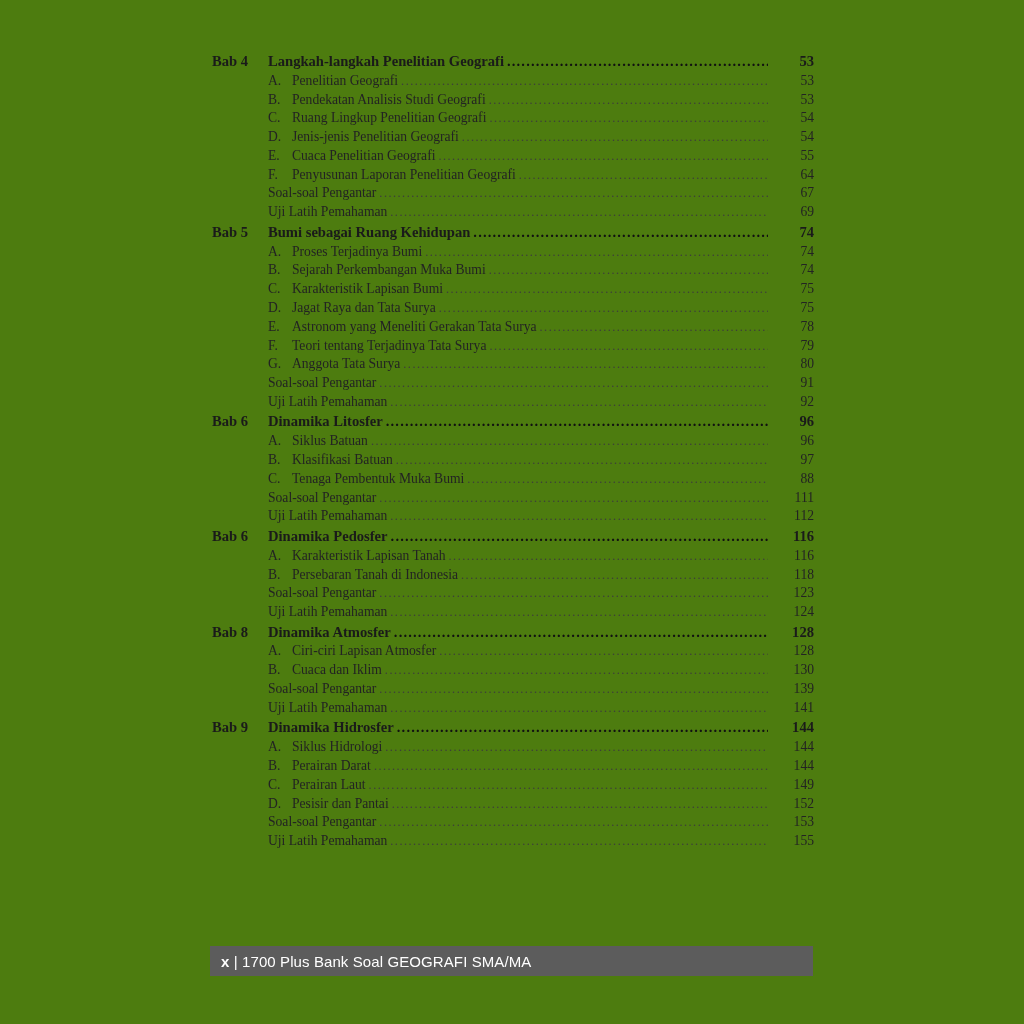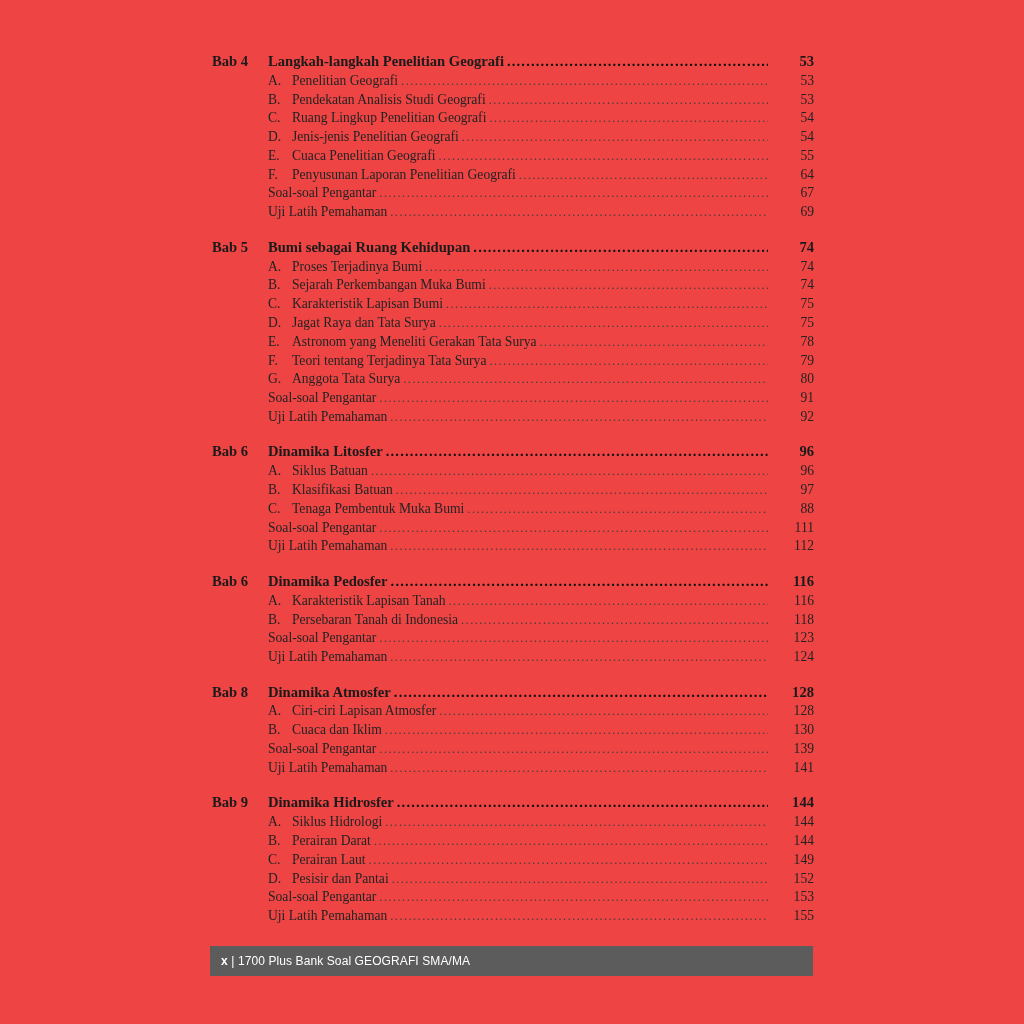--- a/index.html
+++ b/index.html
@@ -4,42 +4,42 @@
 <style>
   html, body {
     margin: 0;
     padding: 0;
     background: #ffffff;
   }
   .page {
     position: relative;
     width: 1024px;
     height: 1024px;
-    background: #ef4444;
+    background: #4d7c0f;
     font-family: "Liberation Serif", serif;
     color: #1a1a1a;
     overflow: hidden;
   }
   .toc {
     position: absolute;
     left: 212px;
     top: 54px;
     width: 602px;
   }
 
   
   .row {
     display: flex;
     align-items: flex-end;
     width: 100%;
     line-height: 1;
   }
 
   .row.chapter {
-    margin-top: 21px;
+    margin-top: 6px;
     font-weight: bold;
     font-size: 14.6px;
   }
   .row.chapter:first-child { margin-top: 0; }
 
   .row.sub,
   .row.extra {
     font-size: 13.6px;
     margin-top: 5.2px;
     color: #232323;
@@ -126,21 +126,21 @@
     left: 210px;
     top: 946px;
     width: 603px;
     height: 30px;
     background: #5c5c5c;
     display: flex;
     align-items: center;
   }
   .footer-text {
     font-family: "Liberation Sans", sans-serif;
-    font-size: 12px;
+    font-size: 15px;
     color: #ffffff;
     padding-left: 11px;
     white-space: nowrap;
     letter-spacing: 0.1px;
   }
   .footer-text .fnum {
     font-weight: bold;
   }
 </style>
 </head>

